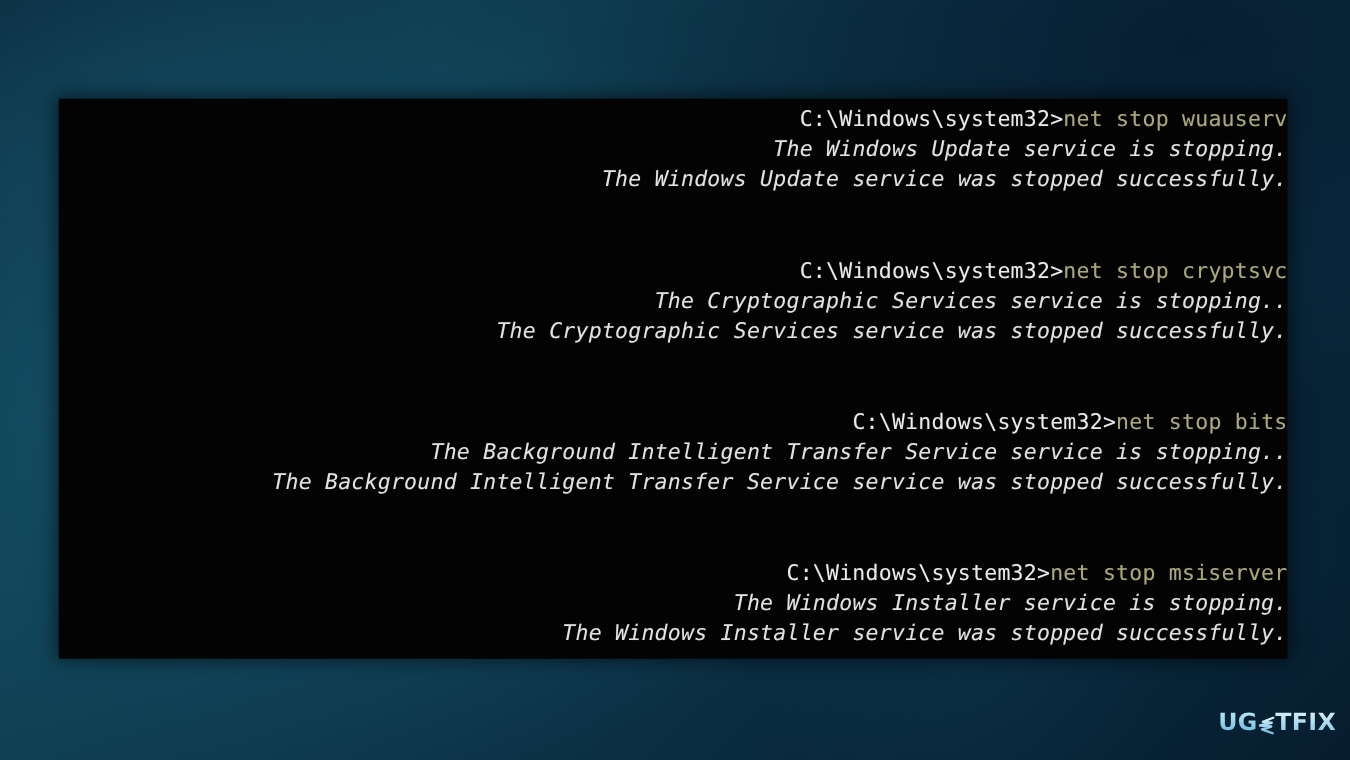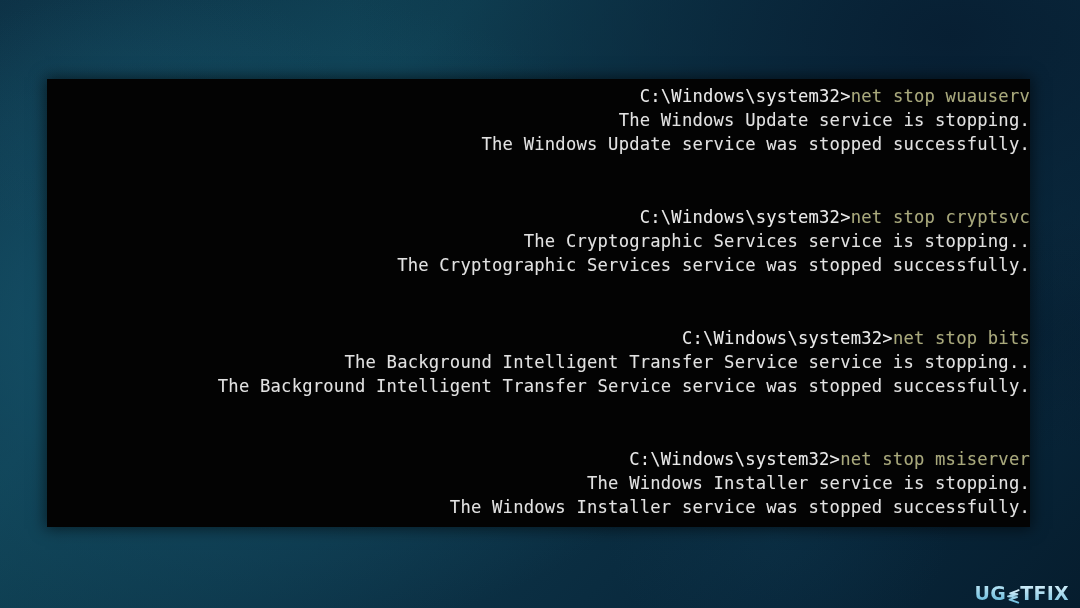--- a/index.html
+++ b/index.html
@@ -74,27 +74,28 @@
     height: 24.2px;
   }
   .prompt {
     color: #eaeaea;
   }
   .cmd {
     color: #a9a97a;
   }
   .out {
     color: #e2e2e2;
+    font-style: italic;
   }
 
   
   #watermark {
     position: absolute;
     right: 11px;
-    bottom: 5px;
+    bottom: 20px;
     z-index: 5;
     display: flex;
     align-items: center;
     font-family: "DejaVu Sans", sans-serif;
     font-size: 19px;
     font-weight: bold;
     letter-spacing: 0.3px;
     line-height: 1;
     user-select: none;
   }

